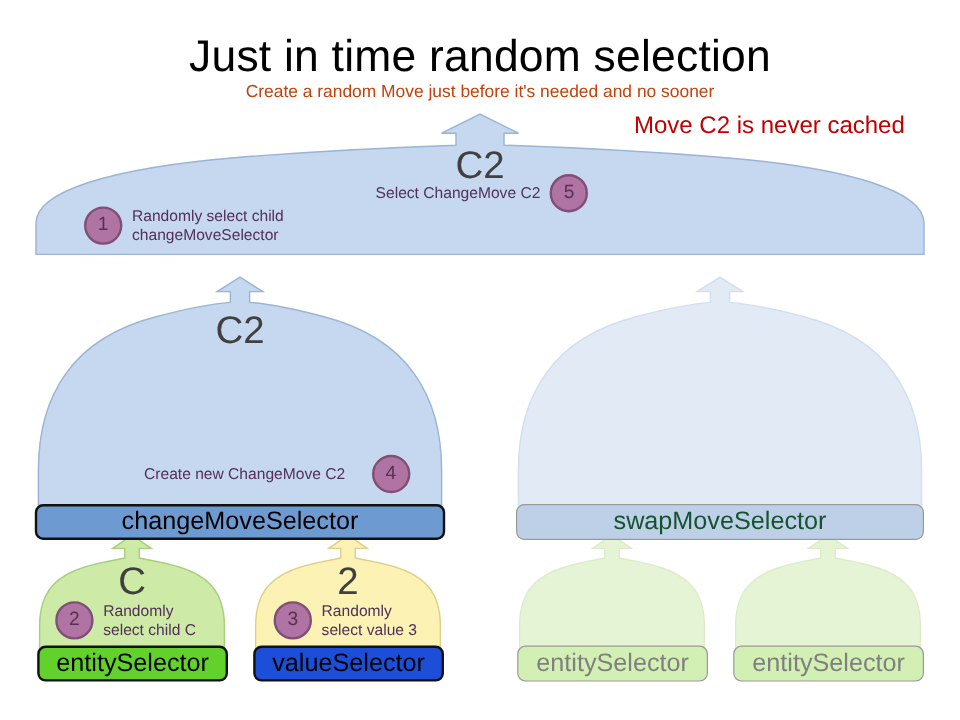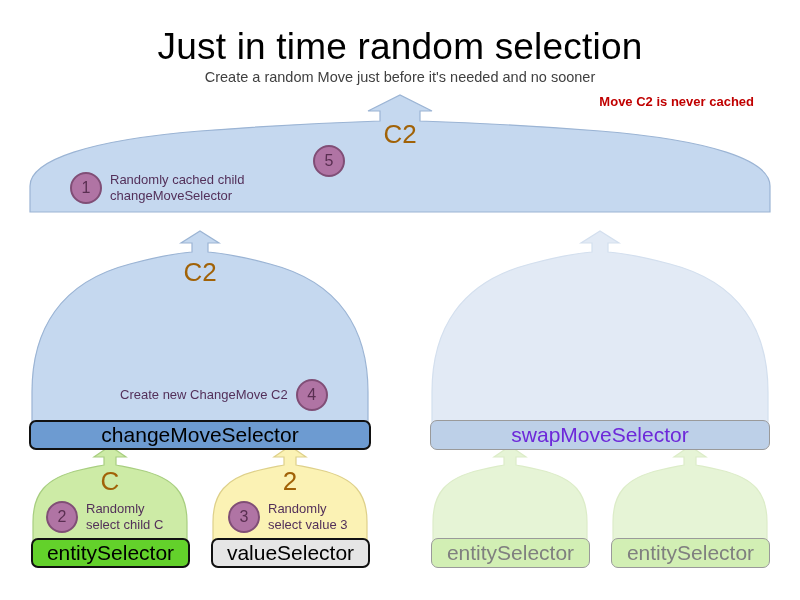--- a/index.html
+++ b/index.html
@@ -16,26 +16,26 @@
   .title{
     position:absolute;left:0;top:26px;width:800px;
     text-align:center;
     font-size:37px;font-weight:400;color:#000000;
     letter-spacing:.2px;
     white-space:nowrap;
   }
   .subtitle{
     position:absolute;left:0;top:69px;width:800px;
     text-align:center;
-    font-size:14.5px;color:#404040;font-weight:400;
+    font-size:14.5px;color:#c2410c;font-weight:400;
     white-space:nowrap;
   }
   .note-red{
     position:absolute;top:94px;right:46px;
-    font-size:13px;color:#c00000;font-weight:700;
+    font-size:20px;color:#c00000;font-weight:400;
     white-space:nowrap;
   }
 
   
   #svglayer{position:absolute;left:0;top:0;width:800px;height:600px;}
 
   
   .box{
     position:absolute;
     box-sizing:border-box;
@@ -49,43 +49,43 @@
   .box-union{
     left:30px;top:209px;width:740px;height:29px;
     background:#7aa4d6;color:#000;font-size:21px;
   }
   .box-change{
     left:29px;top:420px;width:342px;height:30px;
     background:#6d9bd1;color:#000;font-size:21px;
   }
   .box-swap{
     left:430px;top:420px;width:340px;height:30px;
-    background:#bdd0e8;color:#6d28d9;font-size:21px;
+    background:#bdd0e8;color:#14532d;font-size:21px;
   }
   .box-entity{
     left:31px;top:538px;width:159px;height:30px;
     background:#63d12b;color:#000;font-size:21px;
   }
   .box-value{
     left:211px;top:538px;width:159px;height:30px;
-    background:#e5e5e5;color:#000;font-size:21px;
+    background:#1d4ed8;color:#000;font-size:21px;
   }
   .box-entity-f1{
     left:431px;top:538px;width:159px;height:30px;
     background:#d2efb4;color:#7f7f7f;font-size:21px;
   }
   .box-entity-f2{
     left:611px;top:538px;width:159px;height:30px;
     background:#d2efb4;color:#7f7f7f;font-size:21px;
   }
 
   
   .flow-label{
     position:absolute;
-    font-size:26px;color:#a16207;font-weight:400;
+    font-size:32px;color:#404040;font-weight:400;
     text-align:center;white-space:nowrap;
   }
   .flow-c2-top{left:360px;top:119px;width:80px;}
   .flow-c2-mid{left:160px;top:257px;width:80px;}
   .flow-c{left:70px;top:466px;width:80px;}
   .flow-2{left:250px;top:466px;width:80px;}
 
   
   .step{
     position:absolute;
@@ -102,21 +102,21 @@
     font-size:16px;
     display:flex;align-items:center;justify-content:center;
     flex:0 0 auto;
   }
   .step .txt{color:#53305a;}
   .step.left .txt{margin-left:8px;text-align:left;}
   .step.right .txt{margin-right:8px;text-align:right;}
 
   .step-1{left:70px;top:172px;}
   .step-5{left:313px;top:145px;}
-  .step-4{left:120px;top:379px;}
+  .step-4{left:120px;top:379px;gap:14px;}
   .step-2{left:46px;top:501px;}
   .step-3{left:228px;top:501px;}
 </style>
 </head>
 <body>
 
 <div id="stage">
 
   <svg id="svglayer" viewBox="0 0 800 600">
     <defs>
@@ -235,26 +235,29 @@
   <div class="note-red">Move C2 is never cached</div>
 
   <div class="flow-label flow-c2-top">C2</div>
   <div class="flow-label flow-c2-mid">C2</div>
   <div class="flow-label flow-c">C</div>
   <div class="flow-label flow-2">2</div>
 
   <div class="step left step-1">
     <div class="bubble">1</div>
     <div class="txt">
-      <div>Randomly cached child</div>
+      <div>Randomly select child</div>
       <div>changeMoveSelector</div>
     </div>
   </div>
 
   <div class="step right step-5">
+    <div class="txt">
+      <div>Select ChangeMove C2</div>
+    </div>
     <div class="bubble">5</div>
   </div>
 
   <div class="step right step-4">
     <div class="txt">
       <div>Create new ChangeMove C2</div>
     </div>
     <div class="bubble">4</div>
   </div>
 

